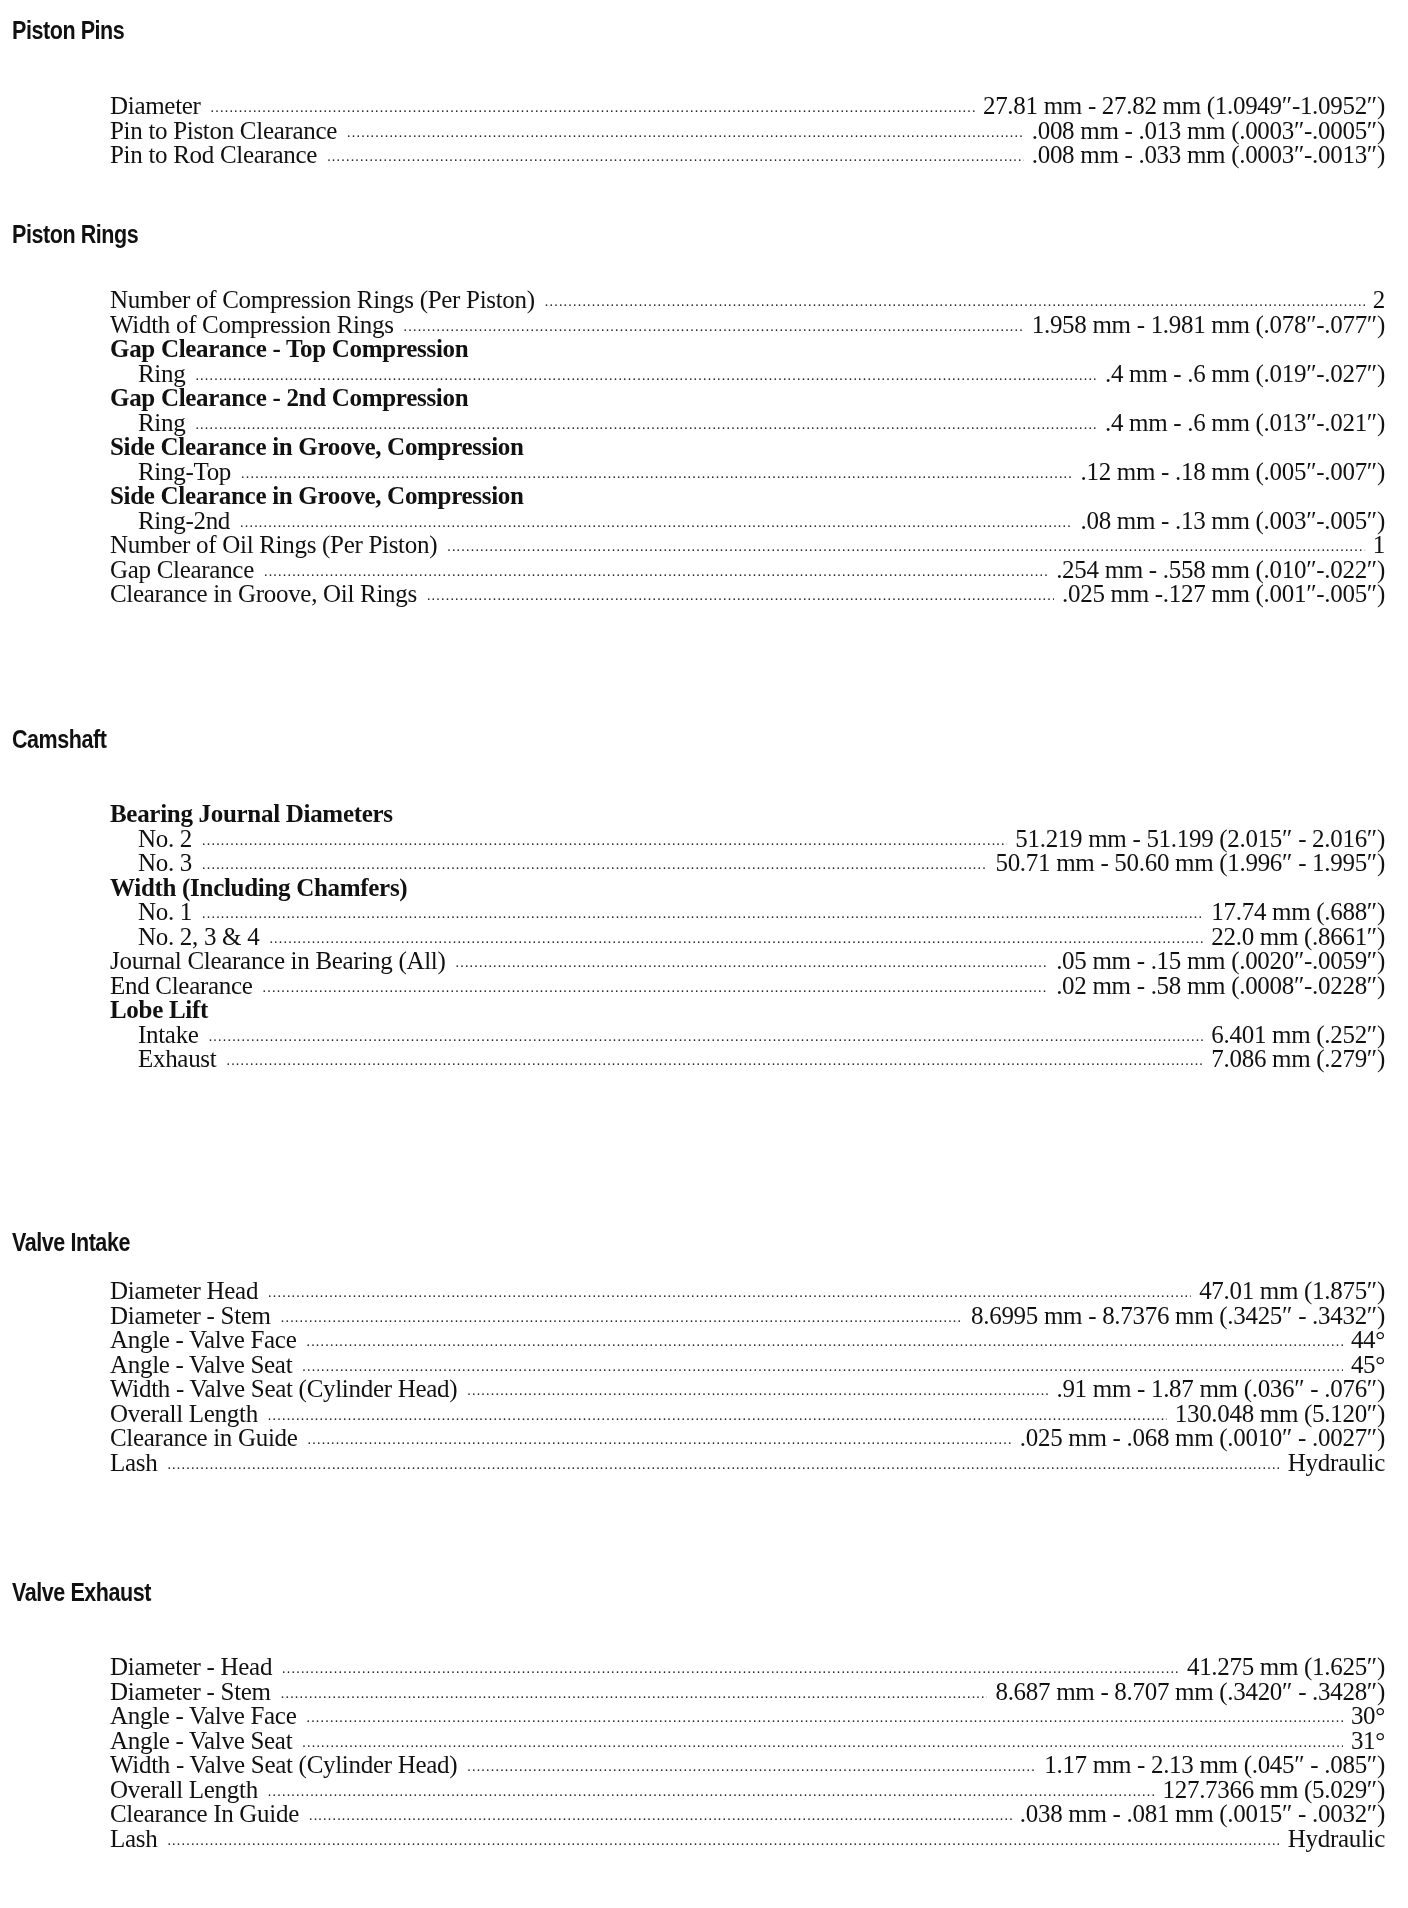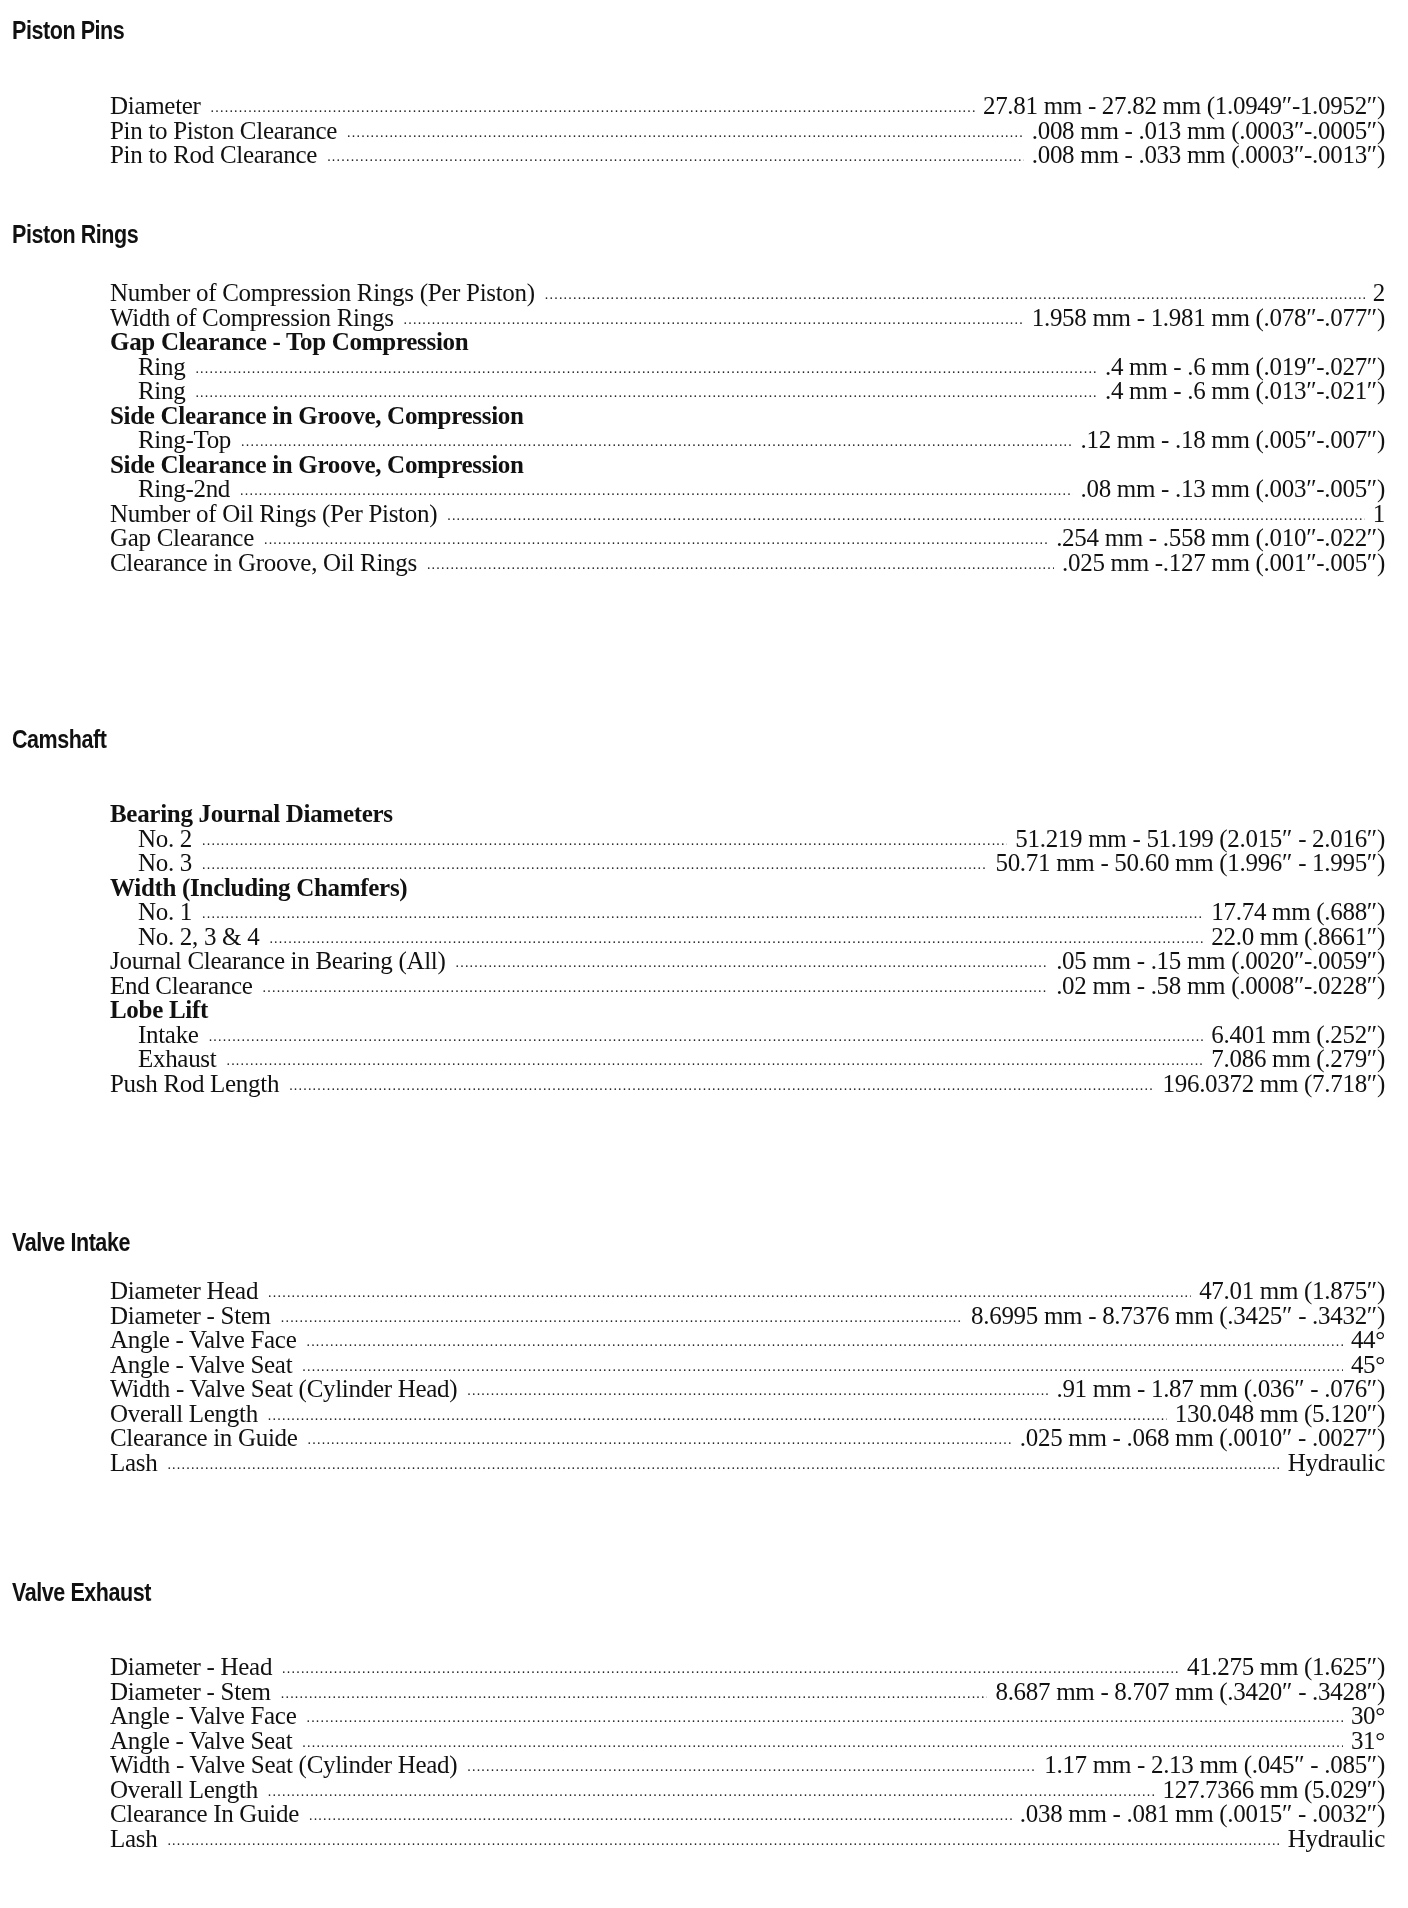--- a/index.html
+++ b/index.html
@@ -105,38 +105,41 @@
       <div class="row">
           <span class="label">Pin to Rod Clearance</span>
           <span class="leader"></span>
           <span class="value">.008 mm - .033 mm (.0003″-.0013″)</span>
         </div>
     </div>
   </div>
 
   <div class="section" style="top:0;">
     <div class="section-title" style="top:220px;">Piston Rings</div>
-    <div class="rows" style="top:281px;">
+    <div class="rows" style="top:288px;">
       <div class="row">
           <span class="label">Number of Compression Rings (Per Piston)</span>
           <span class="leader"></span>
           <span class="value">2</span>
         </div>
       <div class="row">
           <span class="label">Width of Compression Rings</span>
           <span class="leader"></span>
           <span class="value">1.958 mm - 1.981 mm (.078″-.077″)</span>
         </div>
       <div class="row heading-only">
           <span class="label">Gap Clearance - Top Compression</span>
         </div>
       <div class="row indent">
           <span class="label">Ring</span>
           <span class="leader"></span>
           <span class="value">.4 mm - .6 mm (.019″-.027″)</span>
+        </div>
+      <div class="row heading-only">
+          <span class="label">Gap Clearance - 2nd Compression</span>
         </div>
       <div class="row indent">
           <span class="label">Ring</span>
           <span class="leader"></span>
           <span class="value">.4 mm - .6 mm (.013″-.021″)</span>
         </div>
       <div class="row heading-only">
           <span class="label">Side Clearance in Groove, Compression</span>
         </div>
       <div class="row indent">
@@ -215,25 +218,20 @@
       <div class="row indent">
           <span class="label">Intake</span>
           <span class="leader"></span>
           <span class="value">6.401 mm (.252″)</span>
         </div>
       <div class="row indent">
           <span class="label">Exhaust</span>
           <span class="leader"></span>
           <span class="value">7.086 mm (.279″)</span>
         </div>
-      <div class="row">
-          <span class="label">Push Rod Length</span>
-          <span class="leader"></span>
-          <span class="value">196.0372 mm (7.718″)</span>
-        </div>
     </div>
   </div>
 
   <div class="section" style="top:0;">
     <div class="section-title" style="top:1228px;">Valve Intake</div>
     <div class="rows" style="top:1279px;">
       <div class="row">
           <span class="label">Diameter Head</span>
           <span class="leader"></span>
           <span class="value">47.01 mm (1.875″)</span>

